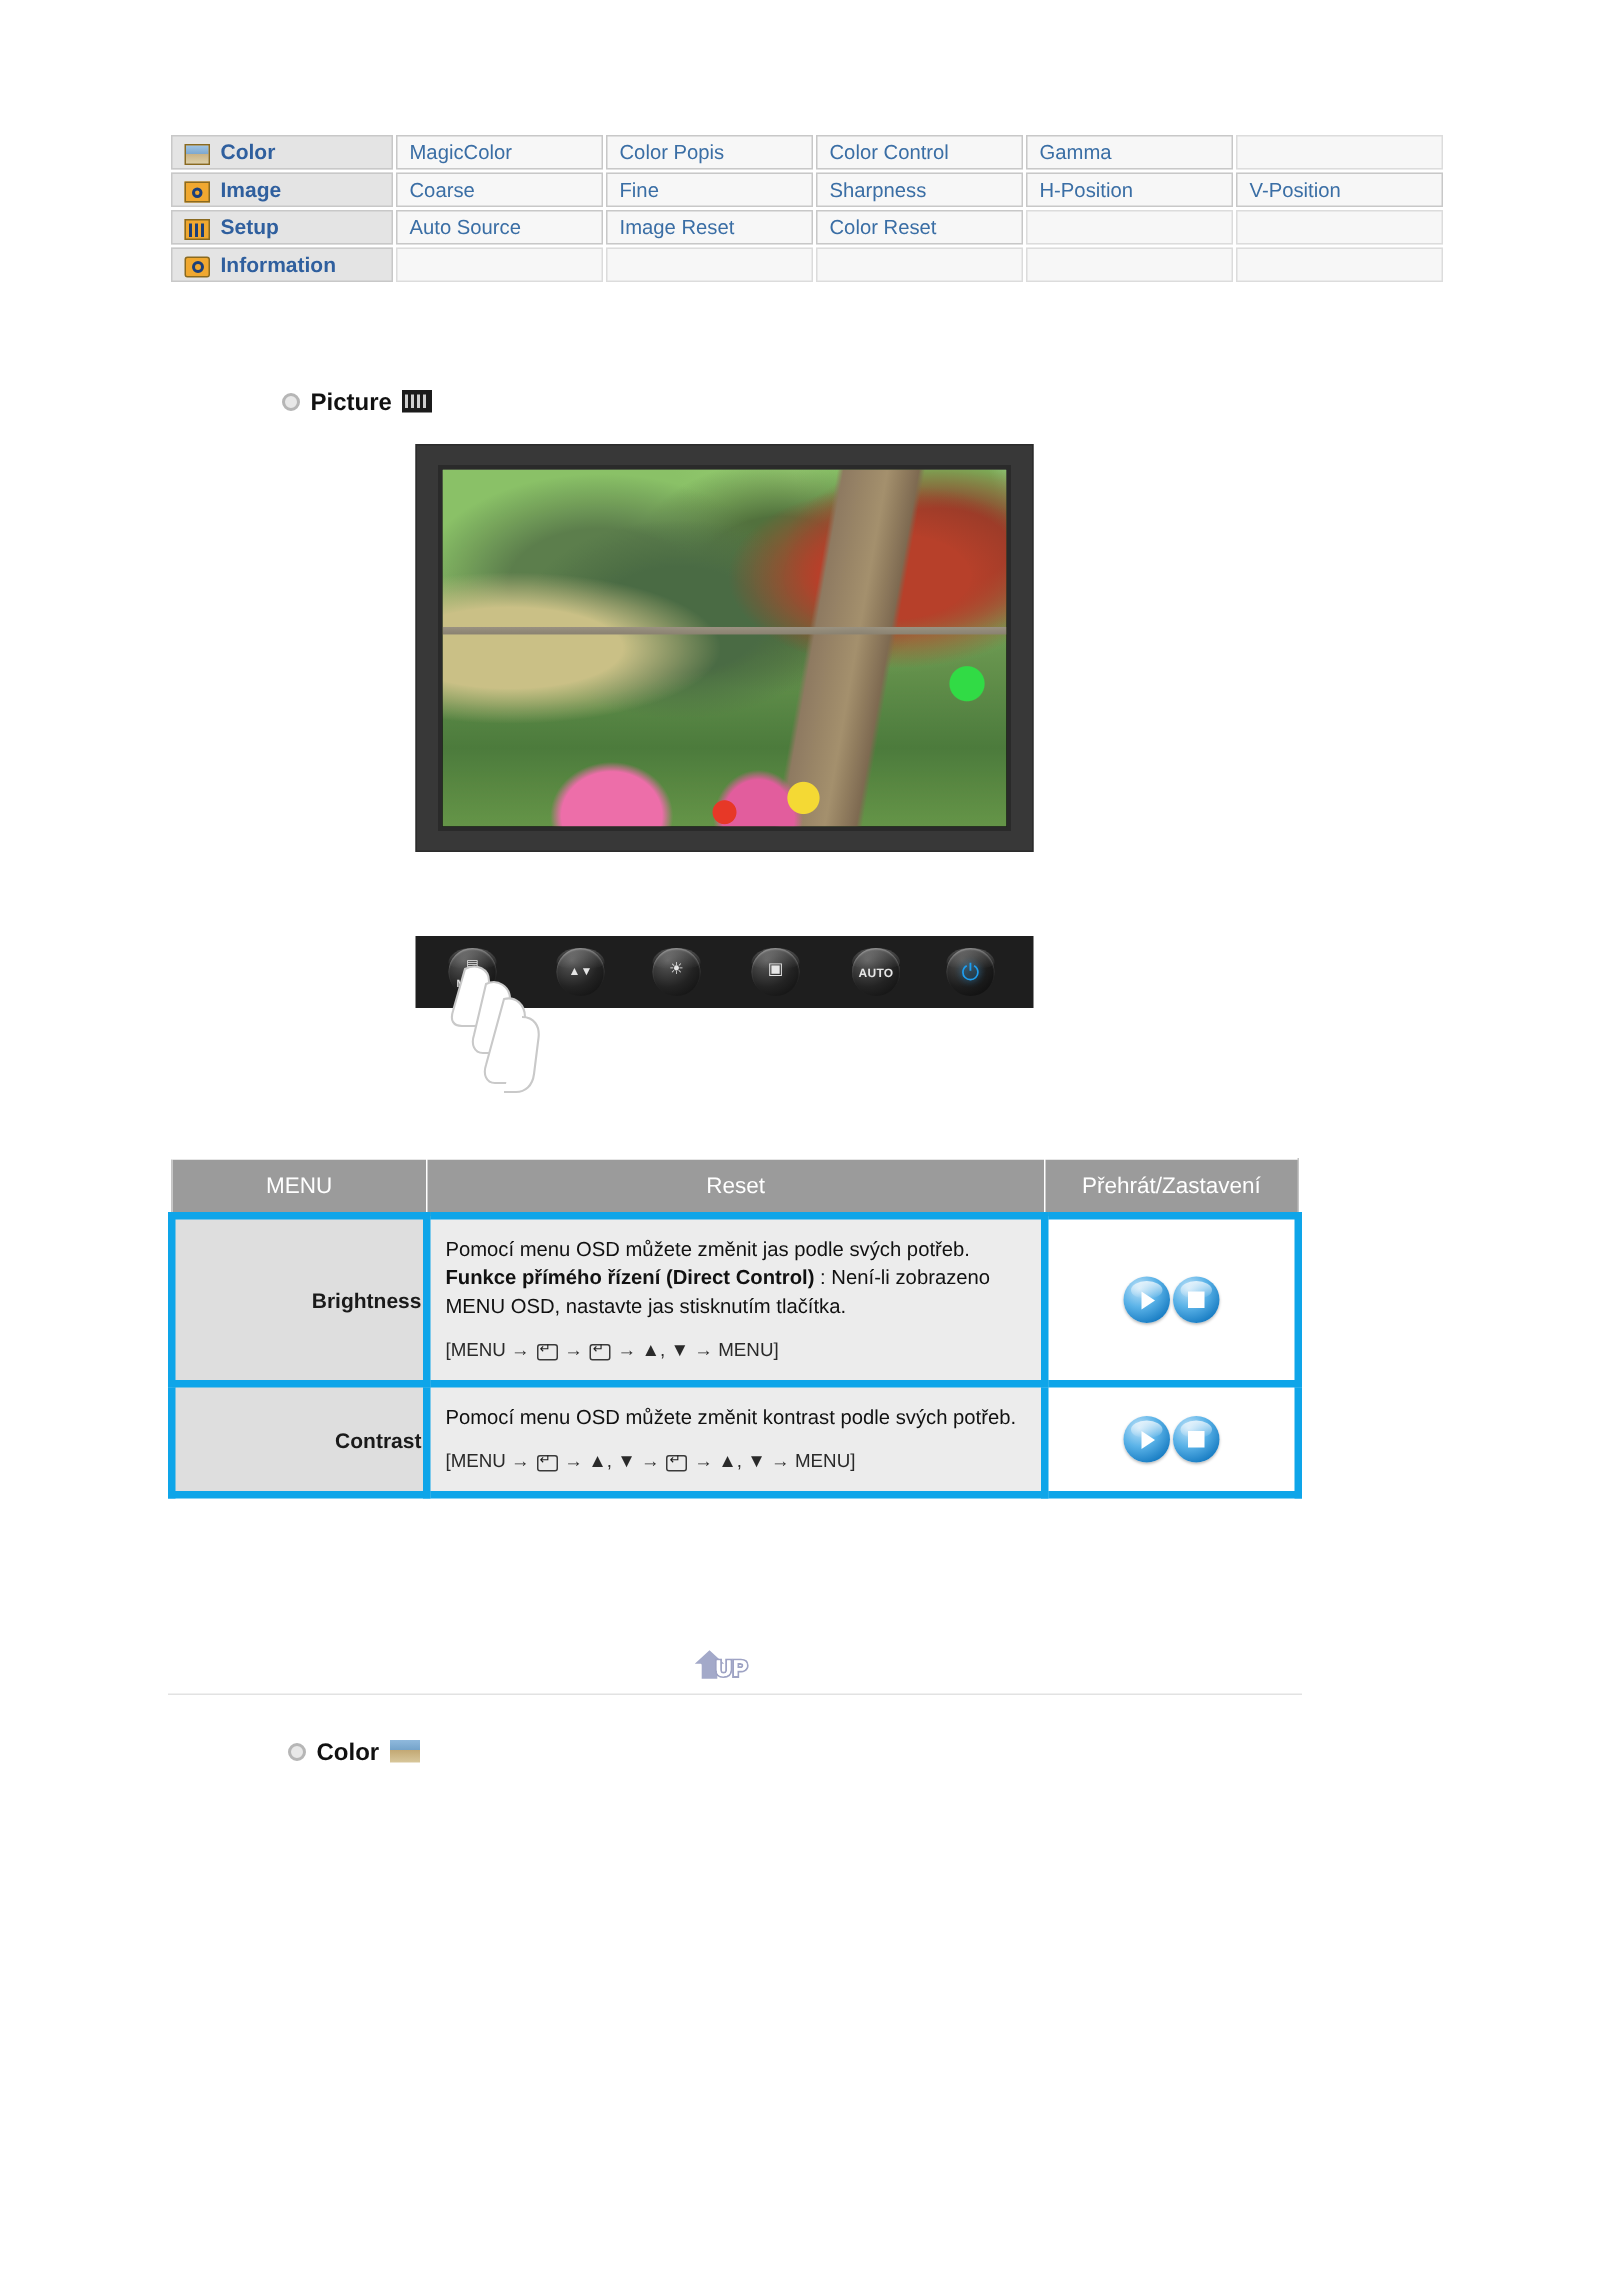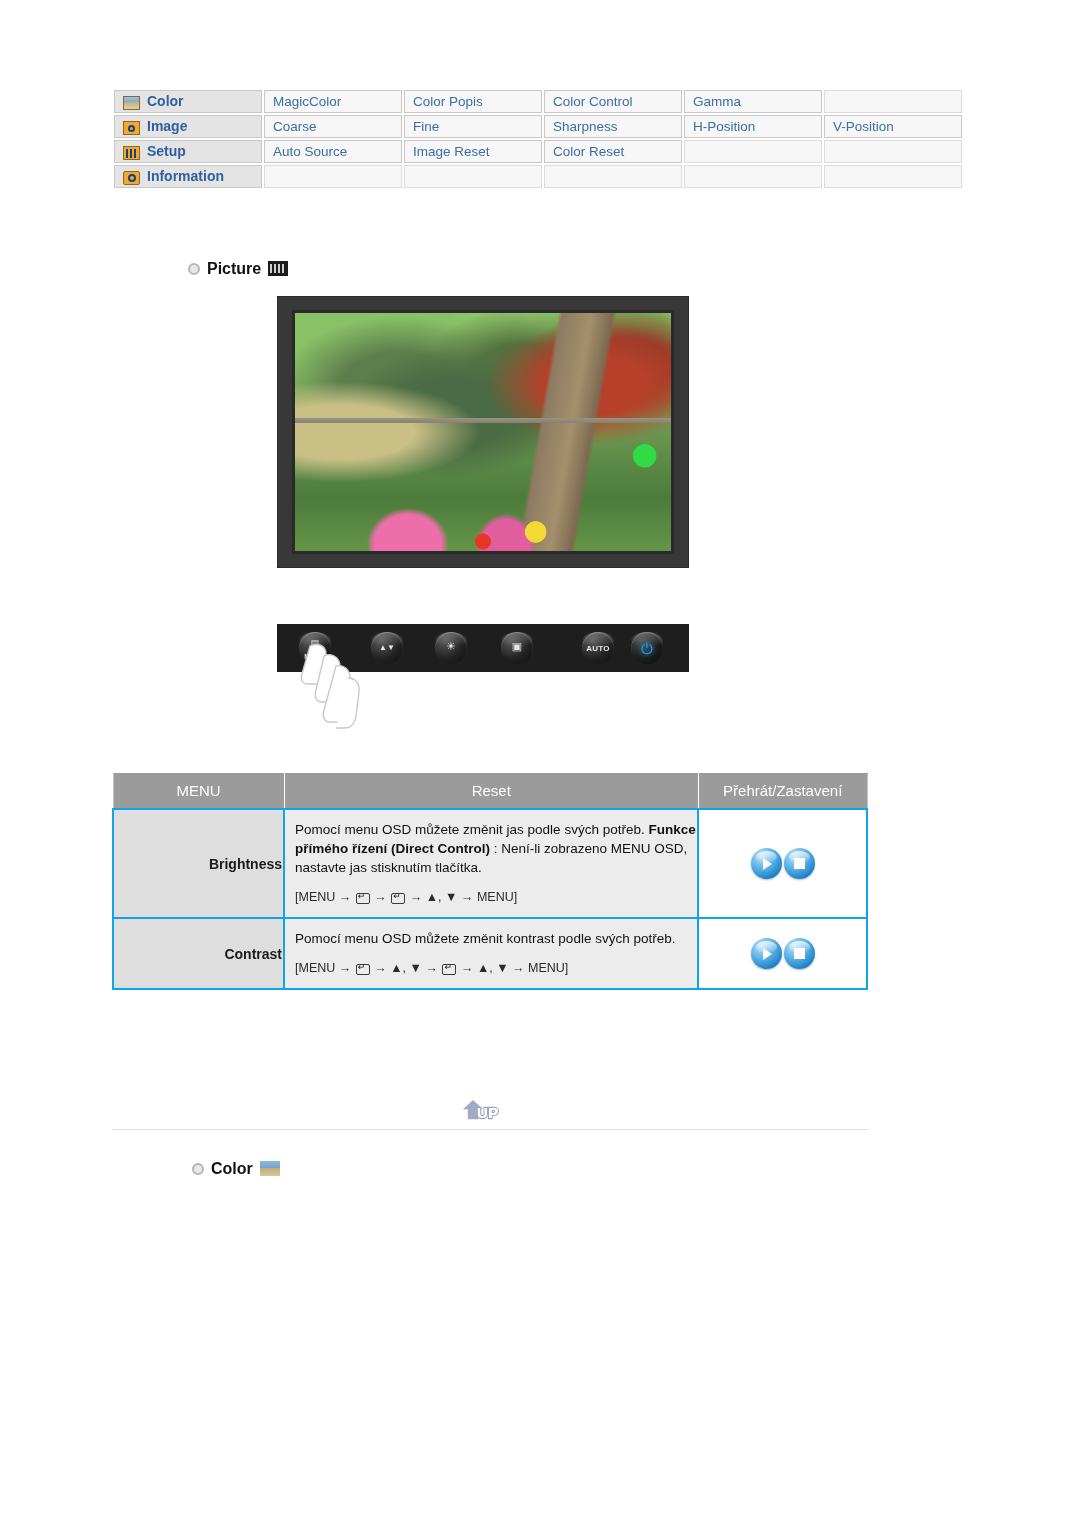--- a/index.html
+++ b/index.html
@@ -180,21 +180,21 @@
     background:#9b9b9b;
     color:#ffffff;
     font-size:15px;font-weight:normal;
     height:33px;
     border:1px solid #ffffff;
     border-bottom:1px solid #c4c4c4;
   }
   #desc-table th:first-child{border-left:1px solid #c4c4c4;}
   #desc-table th:last-child{border-right:1px solid #c4c4c4;}
   #desc-table td{
-    border:2px solid #0ea5e9;
+    border:5px solid #0ea5e9;
     vertical-align:middle;
   }
   .col-menu{width:174px;background:#dedede;text-align:right;font-weight:bold;font-size:14px;color:#1a1a1a;}
   .col-desc{width:412px;background:#ececec;padding:10px 0 10px 10px;color:#111;line-height:1.42;}
   .col-play{width:168px;background:#ffffff;text-align:center;}
   .seq{
     margin-top:12px;font-size:12.5px;color:#2a2a2a;white-space:nowrap;
   }
   .seq .k{
     display:inline-block;width:14px;height:11px;border:1px solid #3a3a3a;
@@ -321,21 +321,21 @@
     <div class="glyph" style="top:11px;font-size:8px;">▲▼</div>
   </div>
   <div class="mbtn" style="left:158px;">
     <div class="gl"></div>
     <div class="glyph" style="top:10px;font-size:11px;">☀</div>
   </div>
   <div class="mbtn" style="left:224px;">
     <div class="gl"></div>
     <div class="glyph" style="top:10px;font-size:11px;">▣</div>
   </div>
-  <div class="mbtn auto" style="left:305px;">
+  <div class="mbtn auto" style="left:291px;">
     <div class="gl"></div>
     <div class="lab">AUTO</div>
   </div>
   <div class="mbtn" id="btn-power" style="left:354px;">
     <div class="gl"></div>
     <div class="glyph">⏻</div>
   </div>
 </div>
 
 <svg id="hand" viewBox="0 0 78 90">

